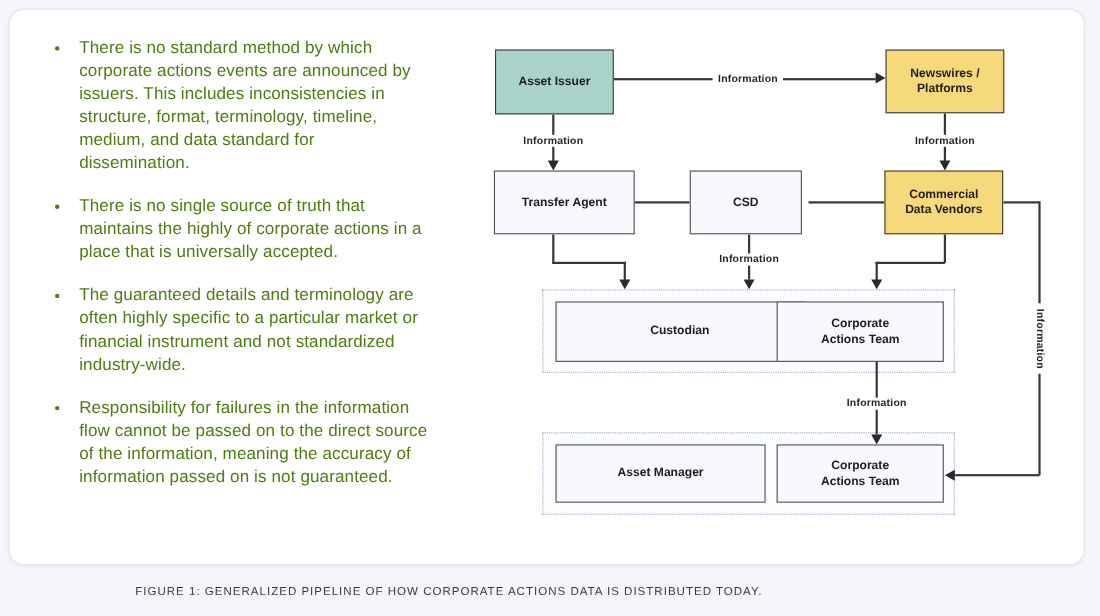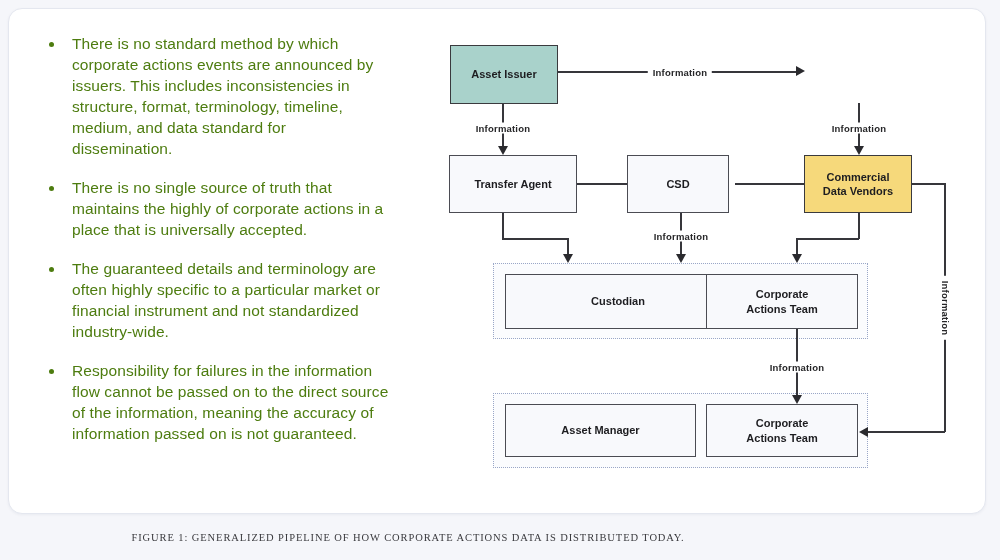--- a/index.html
+++ b/index.html
@@ -47,21 +47,21 @@
   .elabel{
     position:absolute;transform:translate(-50%,-50%);
     background:#ffffff;padding:0 5px;
     font-size:9.5px;font-weight:600;color:#262628;letter-spacing:.2px;
     white-space:nowrap;z-index:3;
   }
   .elabel.vert{transform:translate(-50%,-50%) rotate(90deg);}
   
   .caption{
     position:absolute;left:0;top:532px;width:816px;text-align:center;
-    font-family:Liberation Serif, serif;
+    font-family:Liberation Sans, sans-serif;
     font-size:10.5px;color:#3a3a3e;letter-spacing:.9px;
   }
 </style>
 </head>
 <body>
 
 <div class="page">
 
   <div class="card"></div>
 
@@ -110,20 +110,23 @@
   <div class="vl" style="left:796px;top:238px;height:17px"></div>
   <div class="ah d" style="left:792px;top:254px"></div>
 
   <div class="vl" style="left:796px;top:329px;height:66px"></div>
   <div class="ah d" style="left:792px;top:395px"></div>
   <span class="elabel" style="left:797px;top:367px">Information</span>
 
   <div class="node accent" style="left: 450px; top: 45px; width: 108px; height: 59px; background-color: rgb(169, 210, 203);">
     <span class="nlabel">Asset Issuer</span>
   </div>
+  <div class="node accent" style="left: 805px; top: 45px; width: 108px; height: 58px; background-color: rgb(246, 217, 123);">
+    <span class="nlabel">Newswires / Platforms</span>
+  </div>
   <div class="node" style="left: 449px; top: 155px; width: 128px; height: 58px; background-color: rgb(248, 249, 252);">
     <span class="nlabel">Transfer Agent</span>
   </div>
   <div class="node" style="left: 627px; top: 155px; width: 102px; height: 58px; background-color: rgb(248, 249, 252);">
     <span class="nlabel">CSD</span>
   </div>
   <div class="node accent" style="left: 804px; top: 155px; width: 108px; height: 58px; background-color: rgb(246, 217, 123);">
     <span class="nlabel">Commercial Data Vendors</span>
   </div>
   <div class="node" style="left: 505px; top: 274px; width: 226px; height: 55px; background-color: rgb(248, 249, 252);">

